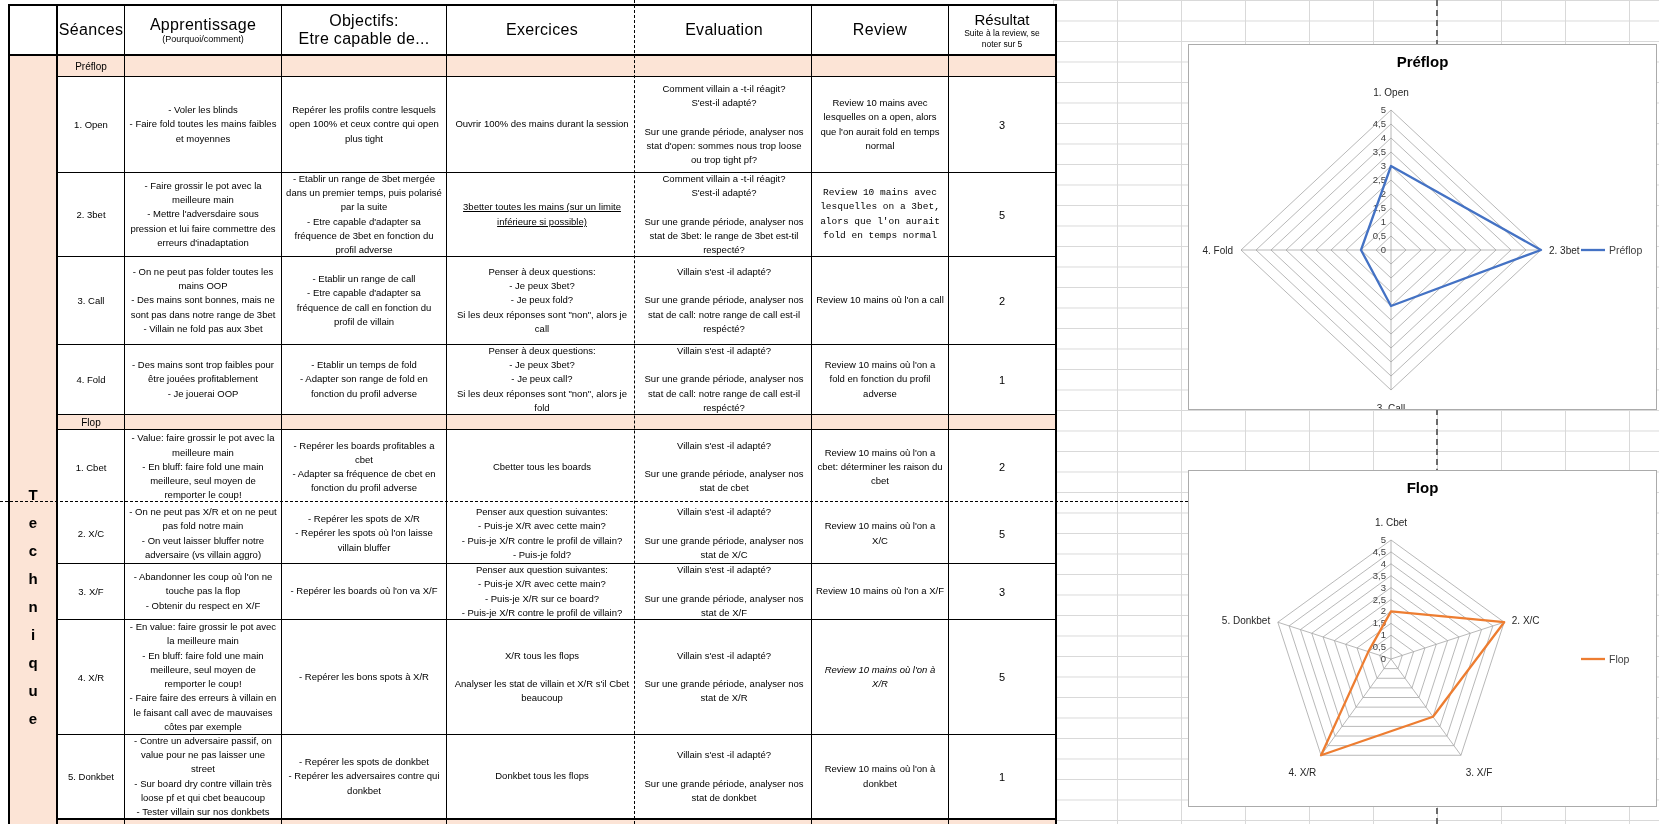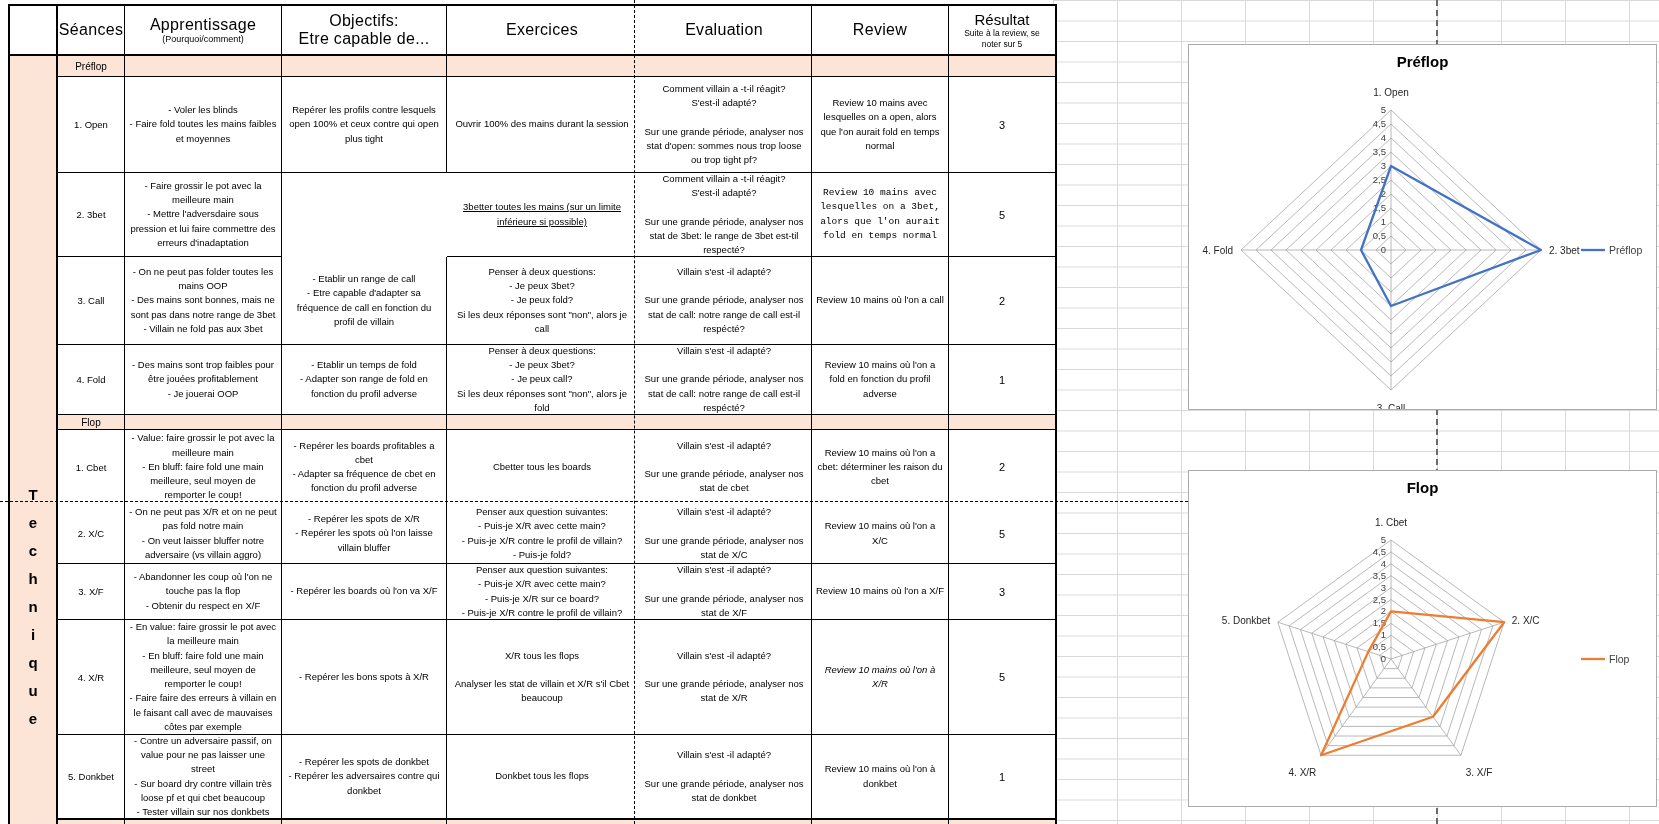--- a/index.html
+++ b/index.html
@@ -101,20 +101,22 @@
     <div class="cell body-cell no-rb" style="grid-area: 3 / 5;">Ouvrir 100% des mains durant la session</div>
     <div class="cell body-cell" style="grid-area: 3 / 6;">Comment villain a -t-il réagit?
 S'est-il adapté?
 
 Sur une grande période, analyser nos stat d'open: sommes nous trop loose ou trop tight pf?</div>
     <div class="cell body-cell" style="grid-area: 3 / 7;">Review 10 mains avec lesquelles on a open, alors que l'on aurait fold en temps normal</div>
     <div class="cell res-cell lastcol" style="grid-area: 3 / 8;">3</div>
     <div class="cell seance-cell" style="grid-area: 4 / 2;">2. 3bet</div>
     <div class="cell body-cell" style="grid-area: 4 / 3;">- Faire grossir le pot avec la meilleure main
 - Mettre l'adversdaire sous pression et lui faire commettre des erreurs d'inadaptation</div>
+    <div class="cell body-cell" style="grid-area: 4 / 4;">- Etablir un range de 3bet mergée dans un premier temps, puis polarisé par la suite
+- Etre capable d'adapter sa fréquence de 3bet en fonction du profil adverse</div>
     <div class="cell body-cell no-rb" style="grid-area: 4 / 5; text-decoration: underline;">3better toutes les mains (sur un limite inférieure si possible)</div>
     <div class="cell body-cell" style="grid-area: 4 / 6;">Comment villain a -t-il réagit?
 S'est-il adapté?
 
 Sur une grande période, analyser nos stat de 3bet: le range de 3bet est-til respecté?</div>
     <div class="cell body-cell" style="grid-area: 4 / 7; font-family: Liberation Mono, monospace;">Review 10 mains avec lesquelles on a 3bet, alors que l'on aurait fold en temps normal</div>
     <div class="cell res-cell lastcol" style="grid-area: 4 / 8;">5</div>
     <div class="cell seance-cell" style="grid-area: 5 / 2;">3. Call</div>
     <div class="cell body-cell" style="grid-area: 5 / 3;">- On ne peut pas folder toutes les mains OOP
 - Des mains sont bonnes, mais ne sont pas dans notre range de 3bet

